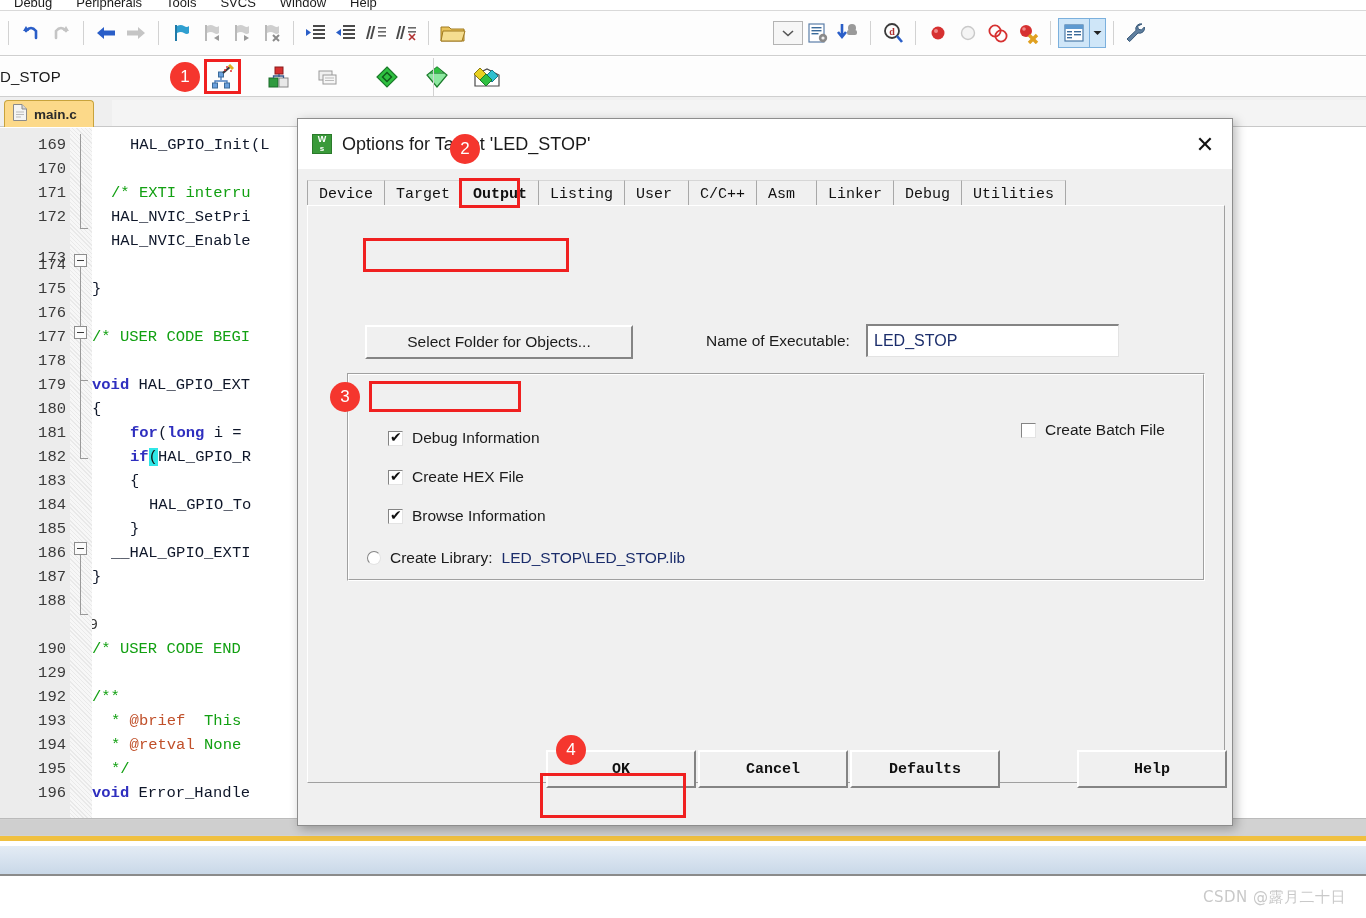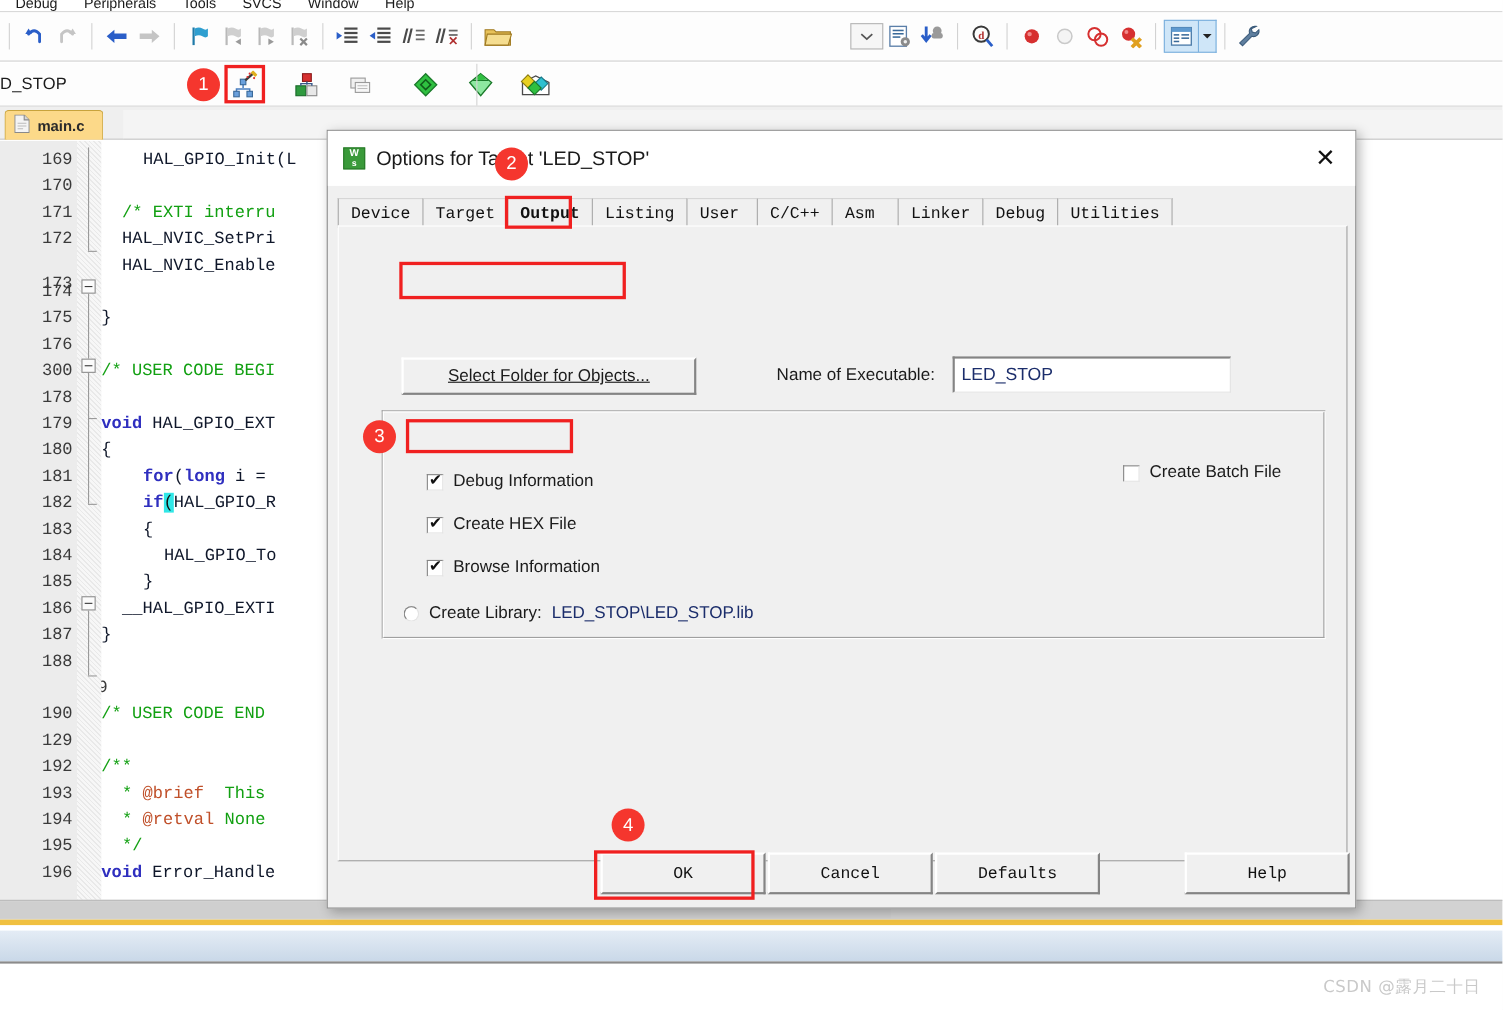--- a/index.html
+++ b/index.html
@@ -242,21 +242,21 @@
   .checkbox.on::after {
     content:'\2714'; position:absolute; left:1px; top:-3px;
     font-size: 14px; color: #111; font-family:"DejaVu Sans", sans-serif;
   }
   .opt-row {
     position: absolute; display: flex; align-items: center; gap: 9px;
     font-size: 15.5px; color: #1b1b1b;
   }
   .opt-path { color: #1b2d6b; }
 
-  .footer-btn { position: absolute; top: 656px; height: 38px; }
+  .footer-btn { position: absolute; top: 631px; height: 38px; font-weight: bold; }
 
   
   .redbox { position: absolute; border: 3px solid #f02020; pointer-events: none; }
   .badge {
     position: absolute; width: 30px; height: 30px; border-radius: 50%;
     background: #f5362e; color: #fff;
     display: flex; align-items: center; justify-content: center;
     font-size: 17px; font-family: "Liberation Sans", sans-serif;
     z-index: 60;
   }
@@ -562,21 +562,21 @@
   <div class="editor">
     <div class="gutter">
         <div class="lno" style="top: 5px;">169</div>
         <div class="lno" style="top: 29px;">170</div>
         <div class="lno" style="top: 53px;">171</div>
         <div class="lno" style="top: 77px;">172</div>
         <div class="lno" style="top: 118px;">173</div>
         <div class="lno" style="top: 125px;">174</div>
         <div class="lno" style="top: 149px;">175</div>
         <div class="lno" style="top: 173px;">176</div>
-        <div class="lno" style="top: 197px;">300</div>
+        <div class="lno" style="top: 197px;">177</div>
         <div class="lno" style="top: 221px;">178</div>
         <div class="lno" style="top: 245px;">179</div>
         <div class="lno" style="top: 269px;">180</div>
         <div class="lno" style="top: 293px;">181</div>
         <div class="lno" style="top: 317px;">182</div>
         <div class="lno" style="top: 341px;">183</div>
         <div class="lno" style="top: 365px;">184</div>
         <div class="lno" style="top: 389px;">185</div>
         <div class="lno" style="top: 413px;">186</div>
         <div class="lno" style="top: 437px;">187</div>
@@ -685,21 +685,21 @@
       <div class="dtab">
           <span>Debug</span>
         </div>
       <div class="dtab">
           <span>Utilities</span>
         </div>
     </div>
 
     <div class="dlg-panel">
 
-      <div class="btn btn-flat sel-folder-btn" style="border-top:2px solid #fff;border-left:2px solid #fff;border-right:2px solid #848484;border-bottom:2px solid #848484;text-decoration:underline;">Select Folder for Objects...</div>
+      <div class="btn btn-flat sel-folder-btn" style="border-top:2px solid #fff;border-left:2px solid #fff;border-right:2px solid #848484;border-bottom:2px solid #848484;">Select Folder for Objects...</div>
 
       <div class="name-exec-lbl">Name of Executable:</div>
       <div class="name-exec-input">LED_STOP</div>
 
       <div class="groupbox">
         <div class="groupbox-inner"></div>
       </div>
 
 
       <div class="opt-row" style="left:80px; top:223px;">

